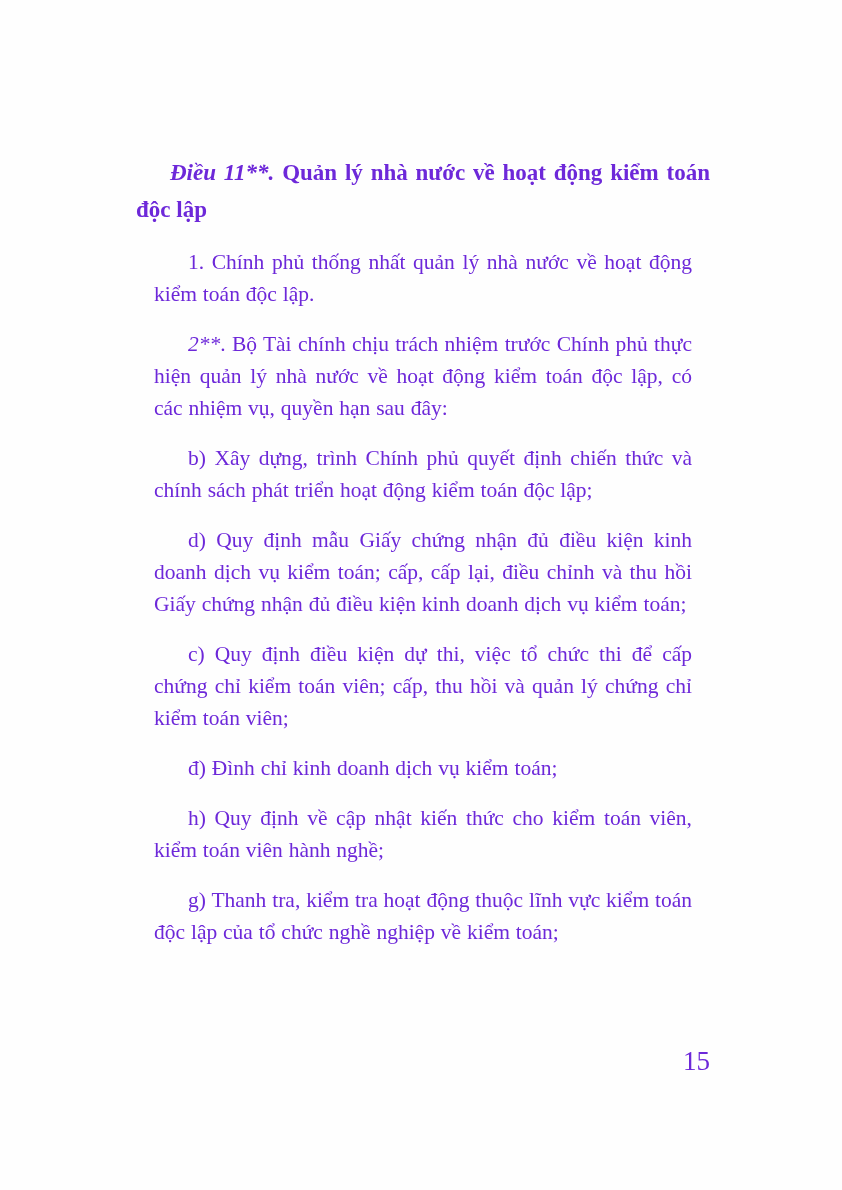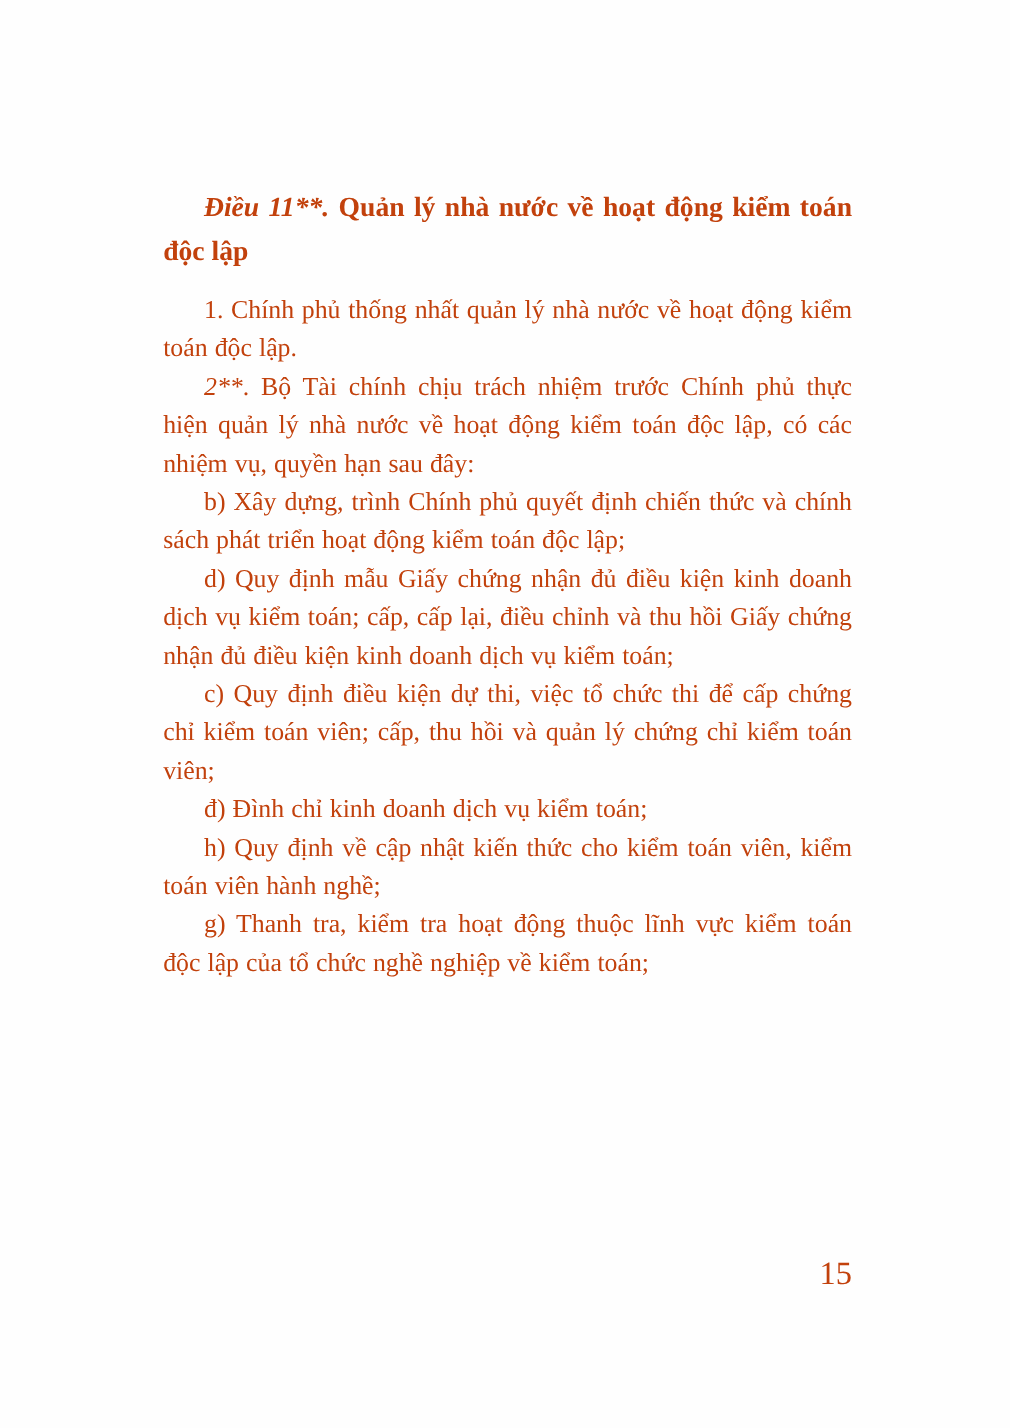--- a/index.html
+++ b/index.html
@@ -2,21 +2,21 @@
 <html><head>
 <meta charset="utf-8">
 <style>
   html, body { margin: 0; padding: 0; }
   .page {
     position: relative;
     width: 842px;
     height: 1190px;
     background: #fefefe;
     font-family: "Liberation Serif", "DejaVu Serif", serif;
-    color: #c2410c;
+    color: #6d28d9;
     overflow: hidden;
   }
   .content {
     position: absolute;
     left: 136px;
     top: 154px;
     width: 574px;
   }
   .heading {
     font-size: 23px;
@@ -27,21 +27,21 @@
     margin: 0 0 14px 0;
   }
   .heading .heading-label {
     font-style: italic;
   }
   p.para {
     font-size: 21.5px;
     line-height: 32px;
     text-align: justify;
     text-indent: 34px;
-    margin: 0;
+    margin: 18px;
     word-spacing: 0.5px;
   }
   .clause-label {
     font-style: italic;
   }
   .page-number {
     position: absolute;
     left: 136px;
     top: 1046px;
     width: 574px;

